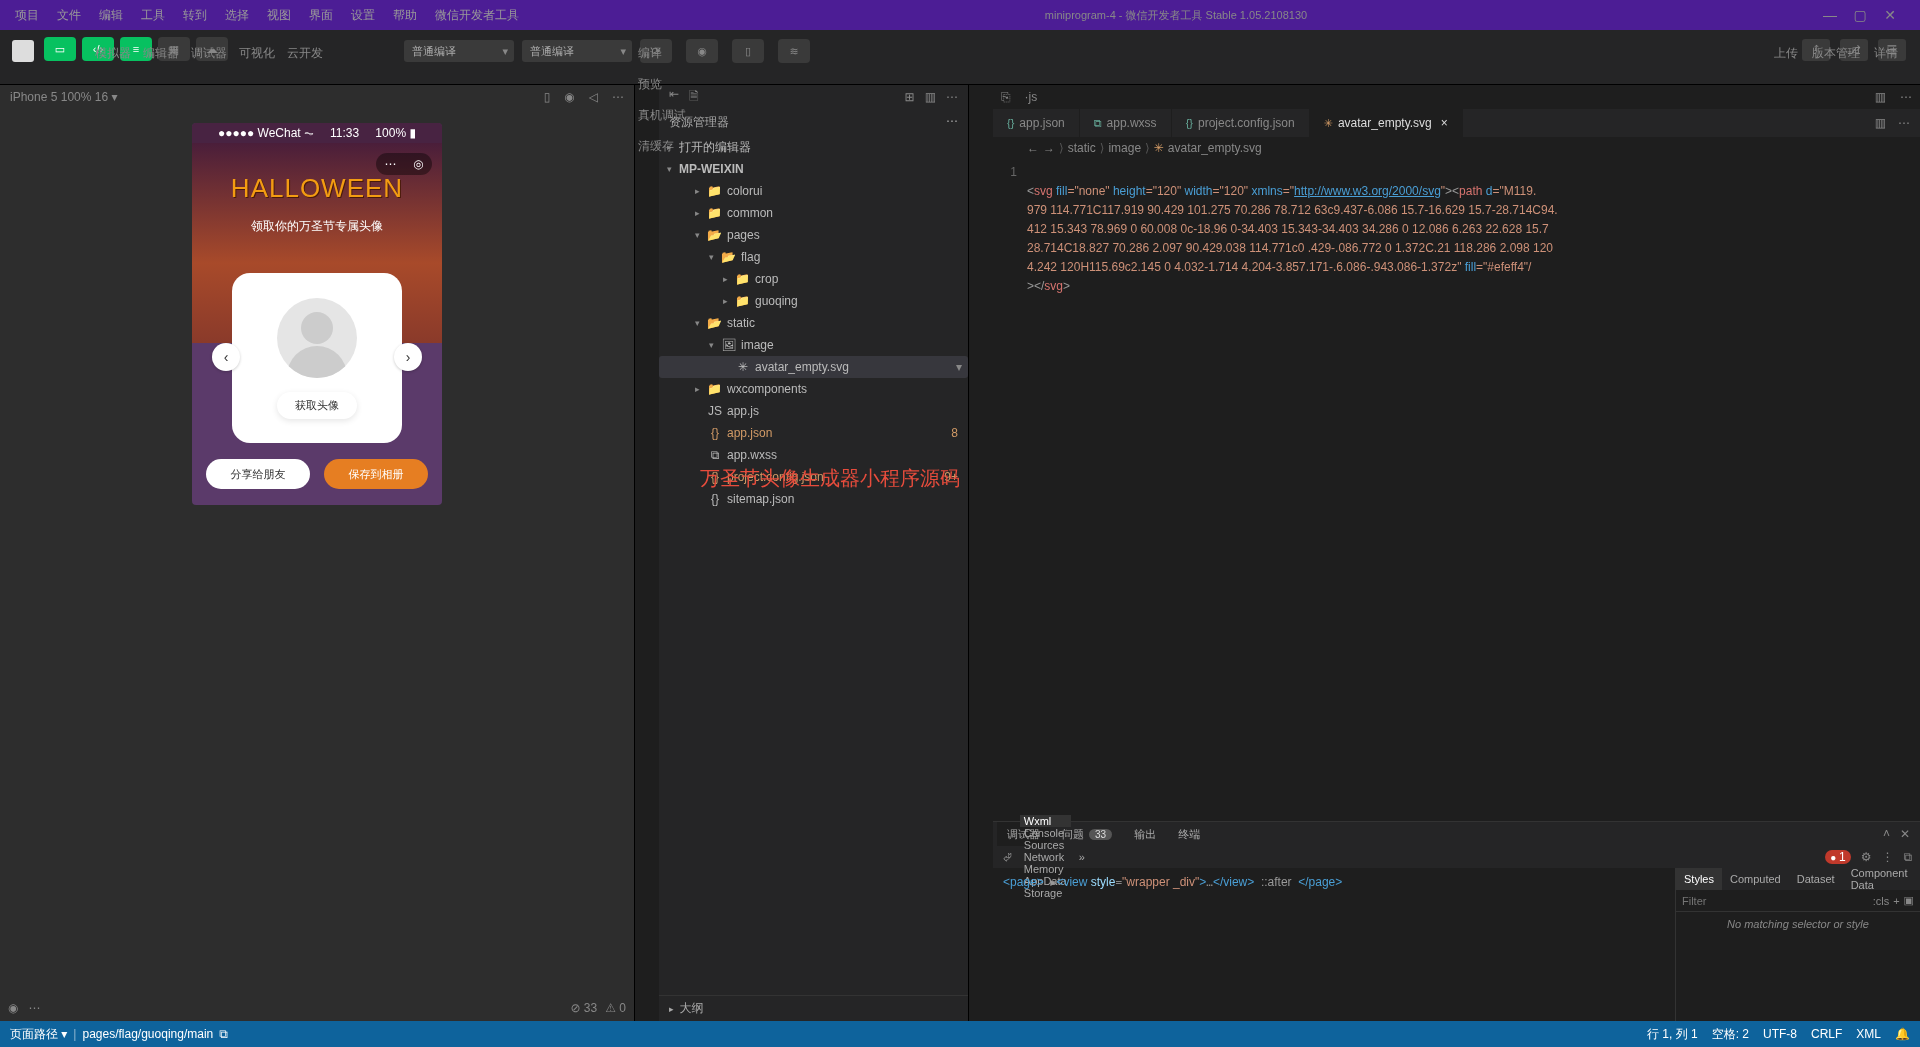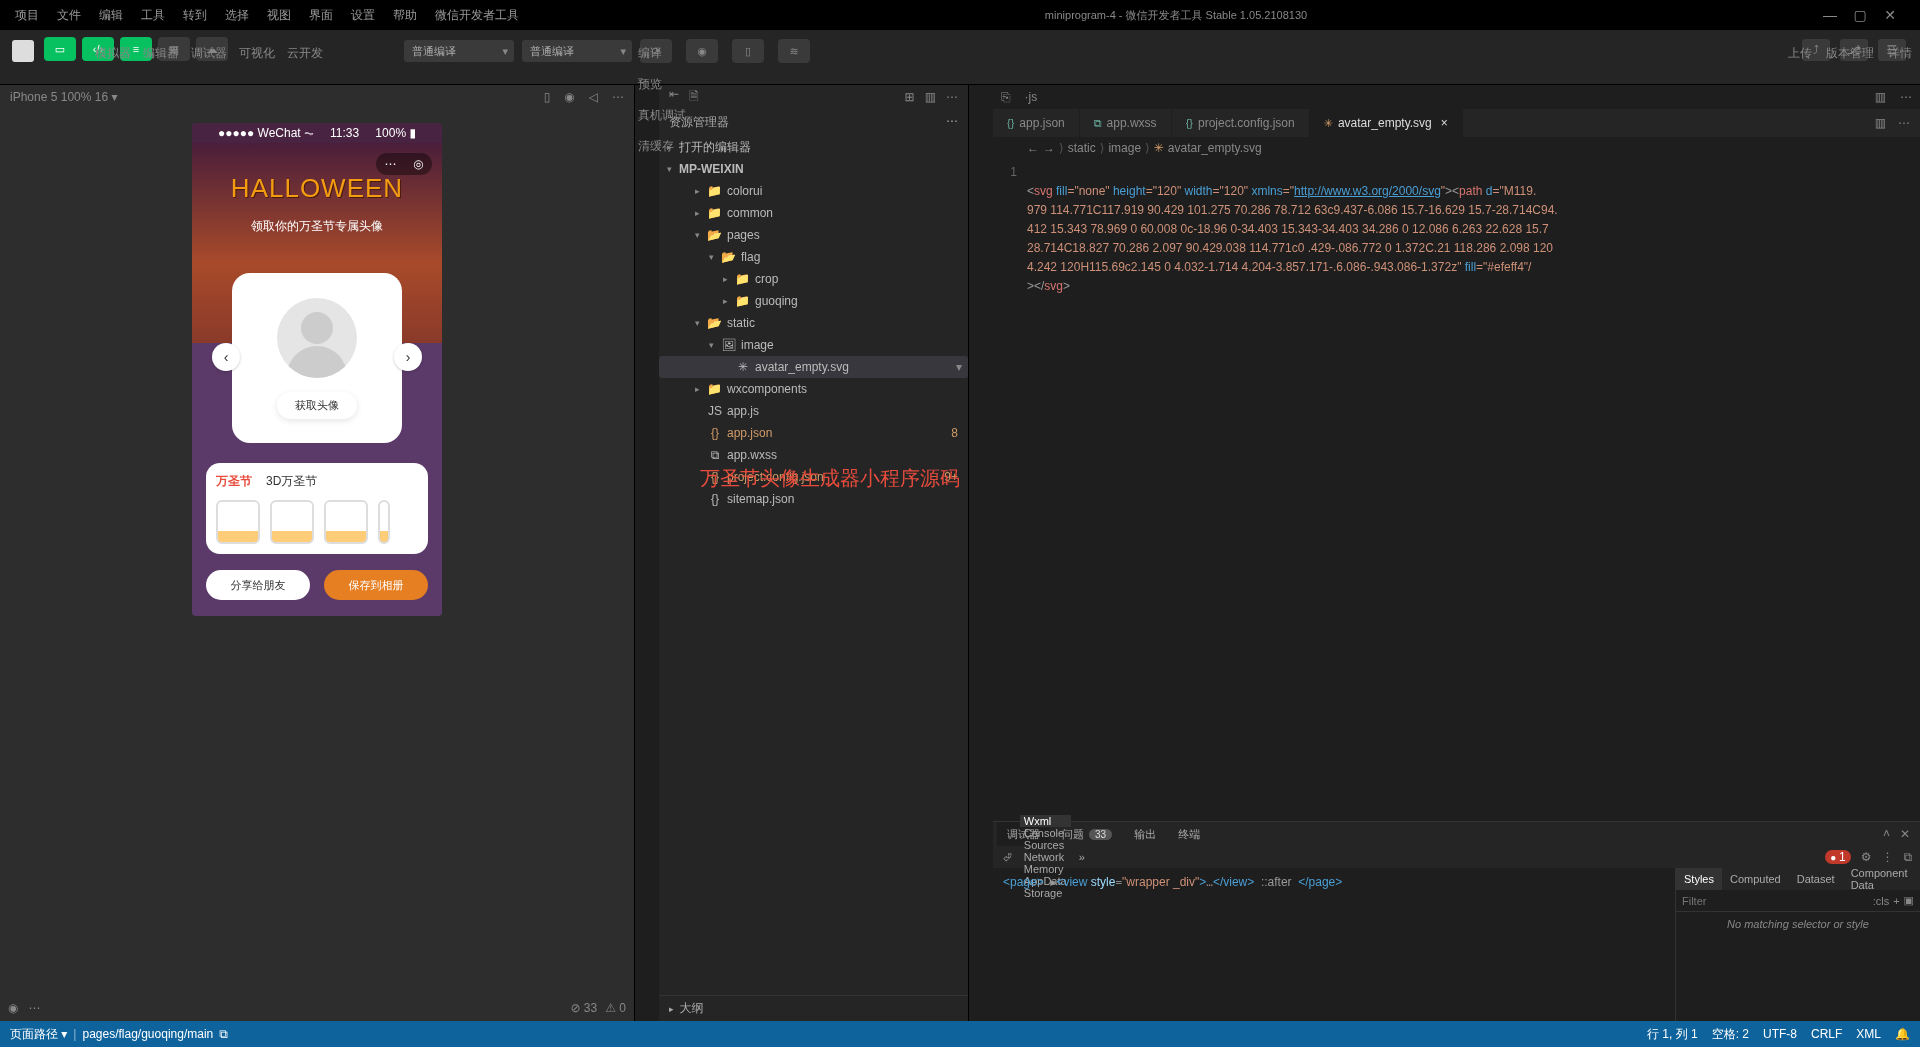--- a/index.html
+++ b/index.html
@@ -1,34 +1,34 @@
 <!DOCTYPE html>
 <html><head>
 <meta charset="utf-8">
 <style>
 * { margin:0; padding:0; box-sizing:border-box; font-family:"Microsoft YaHei",Arial,sans-serif; font-size:12px; }
 body { background:#1e1e1e; color:#ccc; width:1920px; height:1047px; overflow:hidden; position:relative; }
-.titlebar { height:30px; background:#000000; display:flex; align-items:center; color:#999; }
+.titlebar { height:30px; background:#4c1d95; display:flex; align-items:center; color:#999; }
 .menus { display:flex; padding-left:15px; }
 .menus span { margin-right:18px; cursor:pointer; }
 .title-center { flex:1; text-align:center; color:#888; font-size:11px; }
 .winctrl { display:flex; padding-right:15px; }
 .winctrl div { width:30px; text-align:center; cursor:pointer; color:#888; font-size:14px; }
 .toolbar { height:55px; background:#252526; border-bottom:1px solid #000; display:flex; align-items:flex-start; padding-top:5px; }
 .avatar-box { width:22px; height:22px; background:#ddd; border-radius:3px; margin:5px 10px 0 12px; }
 .tbtn-group { display:flex; margin-right:10px; margin-top:2px; }
 .tbtn { width:32px; height:24px; border-radius:4px; display:flex; align-items:center; justify-content:center; margin-right:6px; font-size:11px; color:#fff; }
 .tbtn.green{background:#07c160;} .tbtn.gray{background:#3a3a3a;color:#888;}
 .mid-select { display:flex; align-items:center; gap:8px; margin-left:160px; margin-top:4px;}
 .sel { background:#3a3a3a; color:#aaa; height:22px; line-height:22px; padding:0 20px 0 8px; border-radius:3px; font-size:11px; position:relative;}
 .sel::after{content:"▾";position:absolute;right:6px;color:#888;}
 .sublabels { position:absolute; top:45px; left:95px; display:flex; gap:12px; font-size:10px; color:#888;}
 .sublabels2 { position:absolute; top:45px; left:638px; display:flex; gap:14px; font-size:10px; color:#888;flex-direction:column;}
 .right-tools{margin-left:auto;display:flex;align-items:center;margin-right:14px;margin-top:4px;gap:10px;}
-.sublabels3{position:absolute;top:45px;right:8px;display:flex;gap:14px;font-size:10px;color:#888;}
+.sublabels3{position:absolute;top:45px;right:22px;display:flex;gap:14px;font-size:10px;color:#888;}
 .rtbtn{width:28px;height:22px;background:#3a3a3a;border-radius:3px;display:flex;align-items:center;justify-content:center;color:#888;}
 
 .main { display:flex; height:calc(100% - 30px - 55px - 26px);gap:24px; }
 .simulator { width:635px; background:#2d2d2d; border-right:1px solid #000; position:relative; }
 .sim-top{height:24px;display:flex;align-items:center;padding:0 10px;color:#888;font-size:11px;justify-content:space-between;}
 .sim-top .ricons{display:flex;gap:14px;font-size:12px;}
 .phone { width:250px; margin:14px auto 0; background:#5b3a6a; border-radius:4px; overflow:hidden; }
 .phone-status{height:20px;display:flex;justify-content:space-between;align-items:center;padding:0 26px;color:#fff;font-size:10px;background:rgba(60,20,40,.6);}
 .phone-hero{height:200px;background:linear-gradient(#4a1e3a,#a84a2a 60%,#8a3a2a);position:relative;display:flex;flex-direction:column;align-items:center;justify-content:flex-start;padding-top:8px;}
 .capsule{position:absolute;top:10px;right:10px;width:56px;height:22px;border-radius:11px;background:rgba(0,0,0,.4);display:flex;align-items:center;justify-content:space-around;color:#fff;font-size:11px;}
@@ -208,32 +208,20 @@
         <div class="hw-sub">领取你的万圣节专属头像</div>
       </div>
       <div style="position:relative;">
         <div class="avatar-card">
           <div class="arrow-circle l">‹</div>
           <div class="arrow-circle r">›</div>
           <div class="avatar-sil"></div>
           <div class="get-btn">获取头像</div>
         </div>
       </div>
-      <div class="frame-panel">
-        <div class="frame-tabs">
-          <span class="act">万圣节</span>
-          <span class="ina">3D万圣节</span>
-        </div>
-        <div class="frame-row">
-          <div class="frame-item"></div>
-          <div class="frame-item"></div>
-          <div class="frame-item"></div>
-          <div class="frame-item" style="width:12px"></div>
-        </div>
-      </div>
       <div class="act-btns">
         <div class="abtn white">分享给朋友</div>
         <div class="abtn orange">保存到相册</div>
       </div>
     </div>
     <div class="sim-btm-l">
       <span>◉</span>
       <span>⋯</span>
     </div>
     <div class="sim-btm-r">

